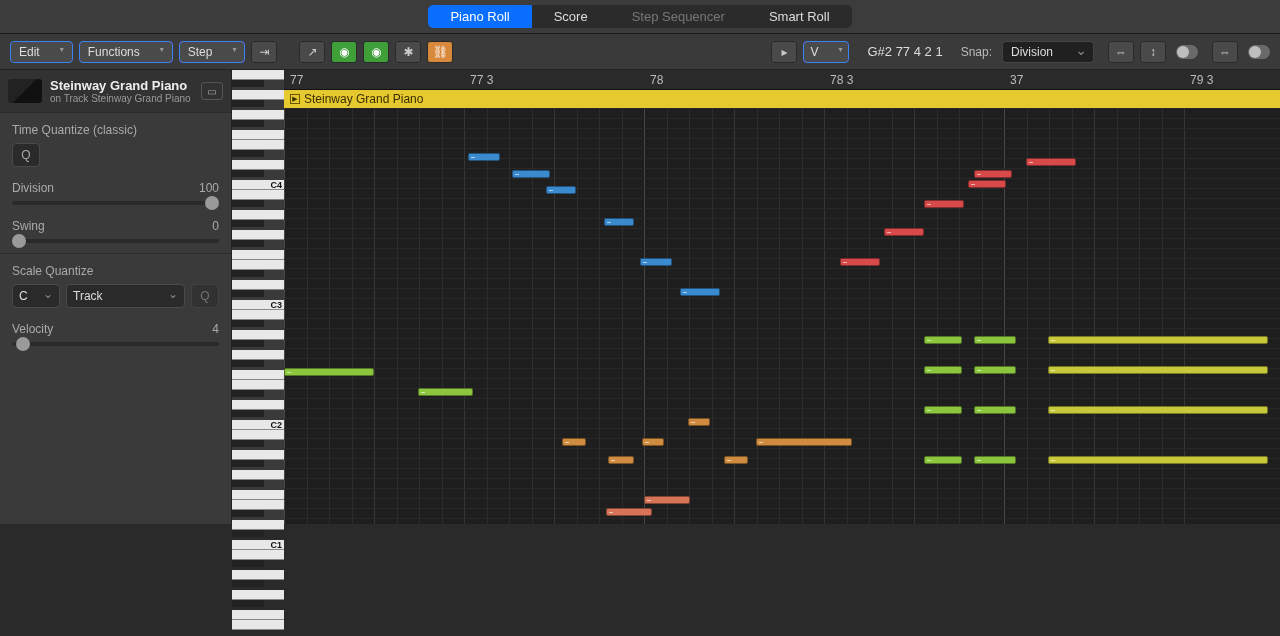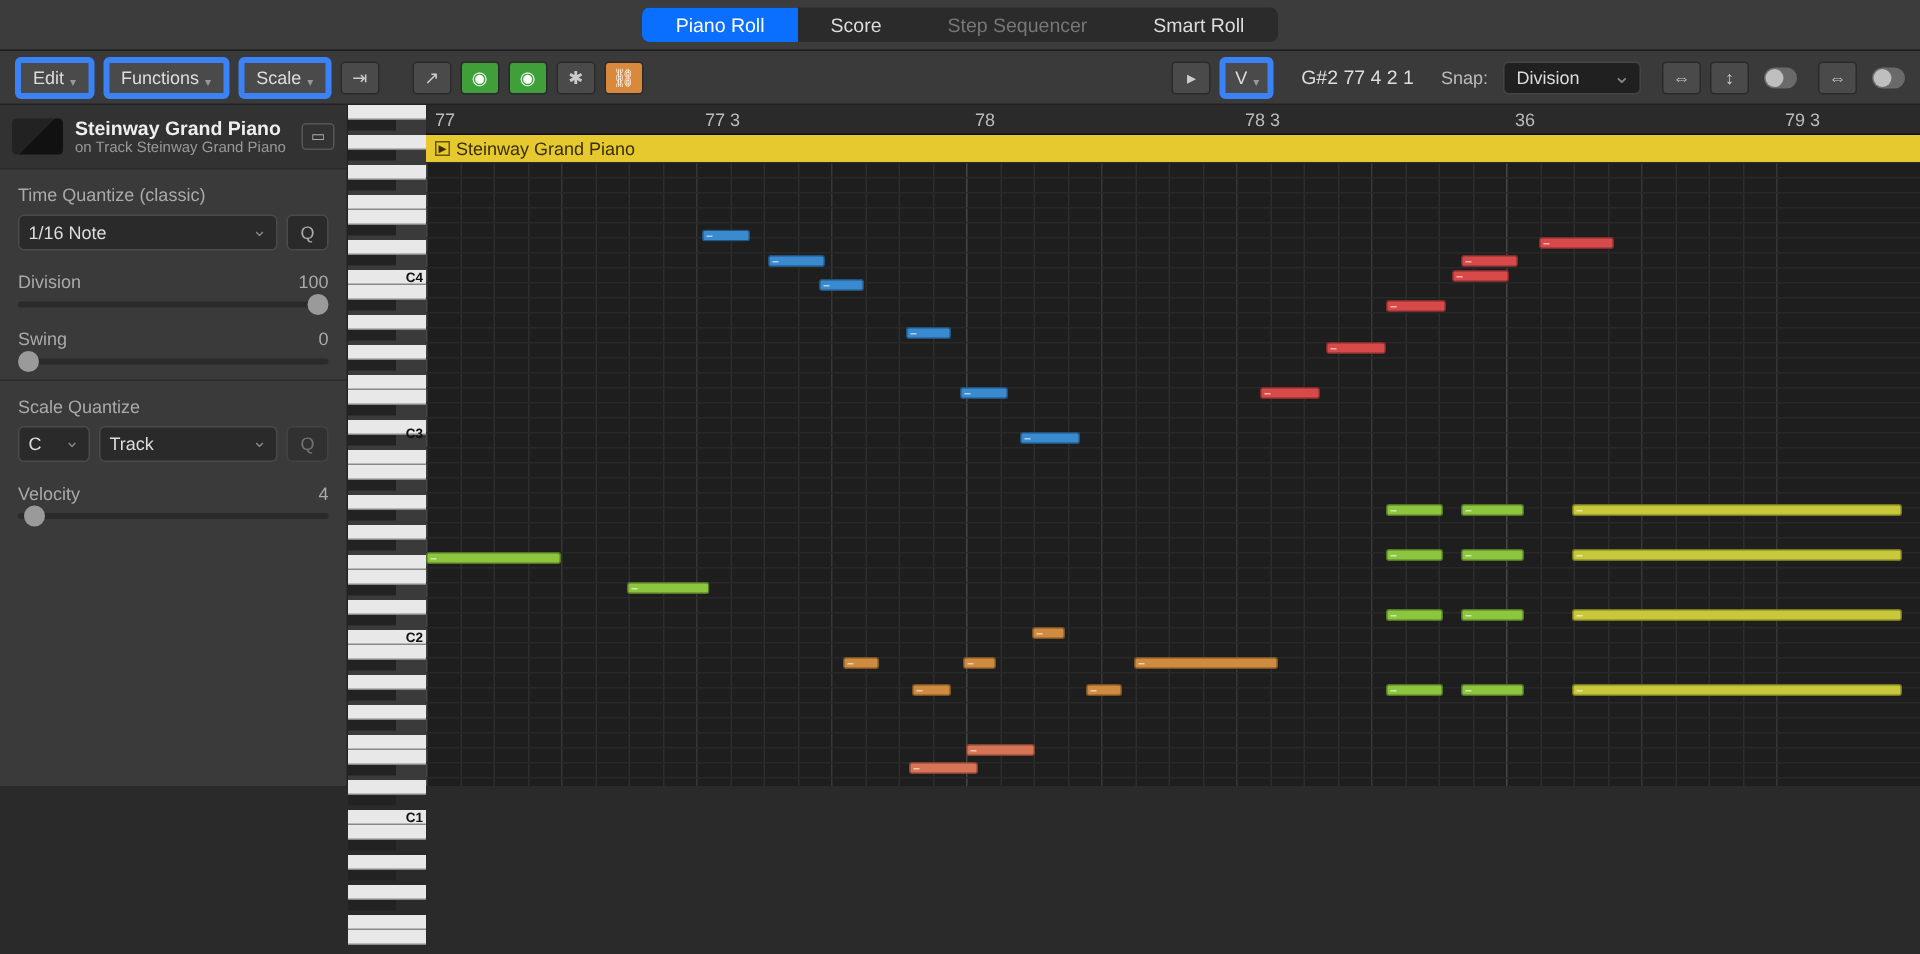--- a/index.html
+++ b/index.html
@@ -3,21 +3,21 @@
 <meta charset="utf-8">
 <style>
 *{box-sizing:border-box;margin:0;padding:0;font-family:-apple-system,Helvetica,Arial,sans-serif;font-size:12px;user-select:none}
 body{background:#2a2a2a;width:1280px;height:636px;overflow:hidden;color:#ccc}
 .top-bar{height:34px;background:#3c3c3c;display:flex;align-items:center;justify-content:center;border-bottom:1px solid #1a1a1a}
 .tab-group{display:flex;background:#2b2b2b;border-radius:5px;overflow:hidden}
 .tab{padding:4px 22px;color:#ddd;cursor:pointer;font-size:13px}
 .tab.active{background:#0a6fff;color:#fff}
 .tab.dimmed{color:#777}
 .toolbar{height:36px;background:#3a3a3a;display:flex;align-items:center;padding:0 10px;gap:6px;border-bottom:1px solid #222}
-.menu-btn{background:#4a4a4a;border:4px solid #3b82f6;border-radius:4px;padding:3px 8px;color:#ddd;display:flex;align-items:flex-end;gap:4px;cursor:pointer}
+.menu-btn{background:#4a4a4a;border:1px solid #3b82f6;border-radius:4px;padding:3px 8px;color:#ddd;display:flex;align-items:flex-start;gap:20px;cursor:pointer}
 .menu-btn .chev{font-size:8px;color:#999}
 .tool-ico{width:26px;height:22px;background:#4a4a4a;border:1px solid #2a2a2a;border-radius:3px;display:flex;align-items:center;justify-content:center;color:#ccc;cursor:pointer}
 .tool-ico.green{background:#3fa03a;color:#fff}
 .tool-ico.orange{background:#d9893c;color:#fff}
 .spacer{flex:1}
 .play-pos{color:#ddd;padding:0 12px;font-size:13px}
 .snap-lbl{color:#bbb;margin-right:4px}
 .snap-sel{background:#202020;border:1px solid #444;border-radius:4px;padding:3px 40px 3px 8px;color:#ddd;position:relative}
 .snap-sel::after{content:"⌄";position:absolute;right:6px;top:0;color:#888;font-size:14px}
 .slot{width:22px;height:14px;border-radius:7px;background:#6a6a6a;position:relative;margin-left:4px}
@@ -73,21 +73,21 @@
 <div class="toolbar">
   <div class="menu-btn">
       <span>Edit</span>
       <span class="chev">▾</span>
     </div>
   <div class="menu-btn">
       <span>Functions</span>
       <span class="chev">▾</span>
     </div>
   <div class="menu-btn">
-      <span>Scale</span>
+      <span>Step</span>
       <span class="chev">▾</span>
     </div>
   <div class="tool-ico">⇥</div>
   <div style="width:10px"></div>
   <div class="tool-ico">↗</div>
   <div class="tool-ico green">◉</div>
   <div class="tool-ico green">◉</div>
   <div class="tool-ico">✱</div>
   <div class="tool-ico orange">⛓</div>
   <div class="spacer"></div>
@@ -112,21 +112,20 @@
       <div class="piano-ico"></div>
       <div class="trk-info">
         <div class="trk-name">Steinway Grand Piano</div>
         <div class="trk-sub">on Track Steinway Grand Piano</div>
       </div>
       <div class="hdr-btn">▭</div>
     </div>
     <div class="sect">
       <div class="sect-lbl">Time Quantize (classic)</div>
       <div class="row">
-        <div class="sel">1/16 Note</div>
         <div class="qbtn">Q</div>
       </div>
       <div class="param">
           <span>Division</span>
           <span>100</span>
         </div>
       <div class="slider">
           <div class="thumb" style="left:calc(100% - 14px)"></div>
         </div>
       <div class="param">
@@ -205,32 +204,32 @@
       <div class="key wkey" style="top: 470px;"></div>
       <div class="key wkey" style="top: 480px;"></div>
       <div class="key bkey" style="top: 490px;"></div>
       <div class="key wkey" style="top: 500px;"></div>
       <div class="key bkey" style="top: 510px;"></div>
       <div class="key wkey" style="top: 520px;"></div>
       <div class="key bkey" style="top: 530px;"></div>
       <div class="key wkey" style="top: 540px;"></div>
       <div class="key wkey" style="top: 550px;"></div>
       <div class="octlbl" style="top: 110px;">C4</div>
-      <div class="octlbl" style="top: 214px;">C3</div>
+      <div class="octlbl" style="top: 230px;">C3</div>
       <div class="octlbl" style="top: 350px;">C2</div>
       <div class="octlbl" style="top: 470px;">C1</div>
     </div>
 
   <div class="grid-wrap">
     <div class="ruler" id="ruler">
         <span style="left: 6px;">77</span>
         <span style="left: 186px;">77 3</span>
         <span style="left: 366px;">78</span>
         <span style="left: 546px;">78 3</span>
-        <span style="left: 726px;">36</span>
+        <span style="left: 726px;">37</span>
         <span style="left: 906px; text-align: right;">79 3</span>
       </div>
     <div class="region-hdr">
       <div class="play">▶</div>
       <span>Steinway Grand Piano</span>
     </div>
     <div class="grid" id="grid">
         <div class="vline bar" style="left: 0px;"></div>
         <div class="vline" style="left: 22.5px;"></div>
         <div class="vline" style="left: 45px;"></div>

